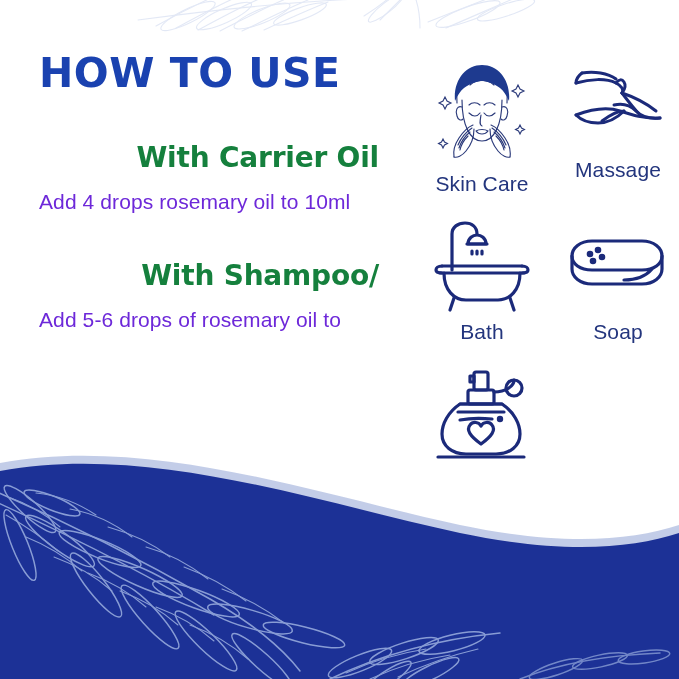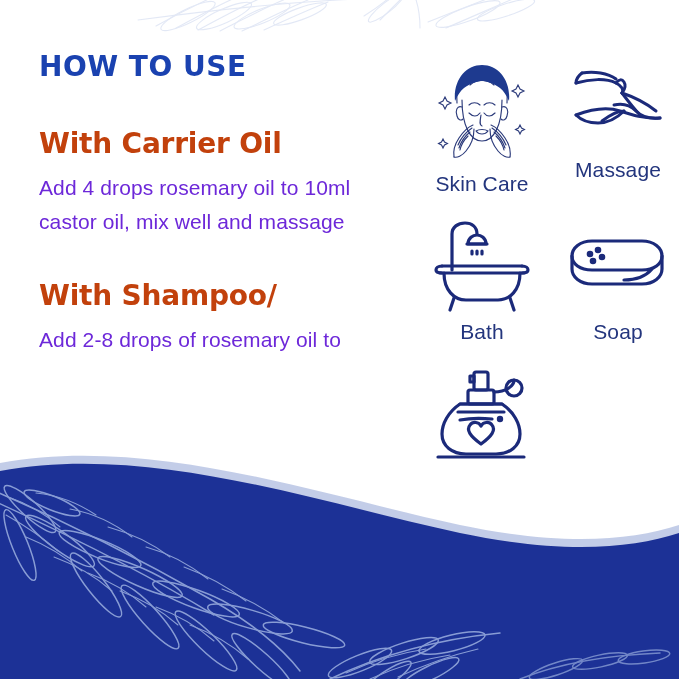--- a/index.html
+++ b/index.html
@@ -19,34 +19,35 @@
 
   
   .top-sprig { position:absolute; top:-14px; left:128px; width:430px; height:58px; opacity:.55; }
 
   
   .left-col { position:absolute; left:39px; top:52px; width:340px; }
 
   .title {
     font-family:"DejaVu Sans", sans-serif;
     font-weight:700;
-    font-size:28px;
+    font-size:41px;
     letter-spacing:.5px;
     color:#1a42b0;
     line-height:1.05;
     white-space:nowrap;
   }
 
   .sub-head {
     font-family:"DejaVu Sans", sans-serif;
     font-weight:700;
     font-size:28px;
-    color:#c2410c;
+    color:#15803d;
     line-height:1.18;
     letter-spacing:-.2px;
+    text-align:right;
   }
   .sub-1 { margin-top:46px; }
   .sub-2 { margin-top:40px; }
 
   .body-text {
     font-family:"Liberation Sans", sans-serif;
     font-size:21px;
     color:#6d28d9;
     line-height:1.62;
     margin-top:11px;
@@ -105,28 +106,27 @@
     </g>
   </svg>
 
   <div class="left-col">
 
     <div class="title">HOW TO USE</div>
 
     <div class="sub-head sub-1">With Carrier Oil</div>
     <div class="body-text">
       <div>Add 4 drops rosemary oil to 10ml</div>
-      <div>castor oil, mix well and massage</div>
     </div>
 
     <div class="sub-head sub-2">
       <div>With Shampoo/</div>
     </div>
     <div class="body-text">
-      <div>Add 2-8 drops of rosemary oil to</div>
+      <div>Add 5-6 drops of rosemary oil to</div>
     </div>
   </div>
 
   <div class="icon-grid">
 
     <div class="icon-cell">
       <div class="icon-art">
         <svg width="112" height="112" viewBox="0 0 112 112">
           <g fill="none" stroke="#2b3a7a" stroke-width="1.15" stroke-linecap="round" stroke-linejoin="round">
 

